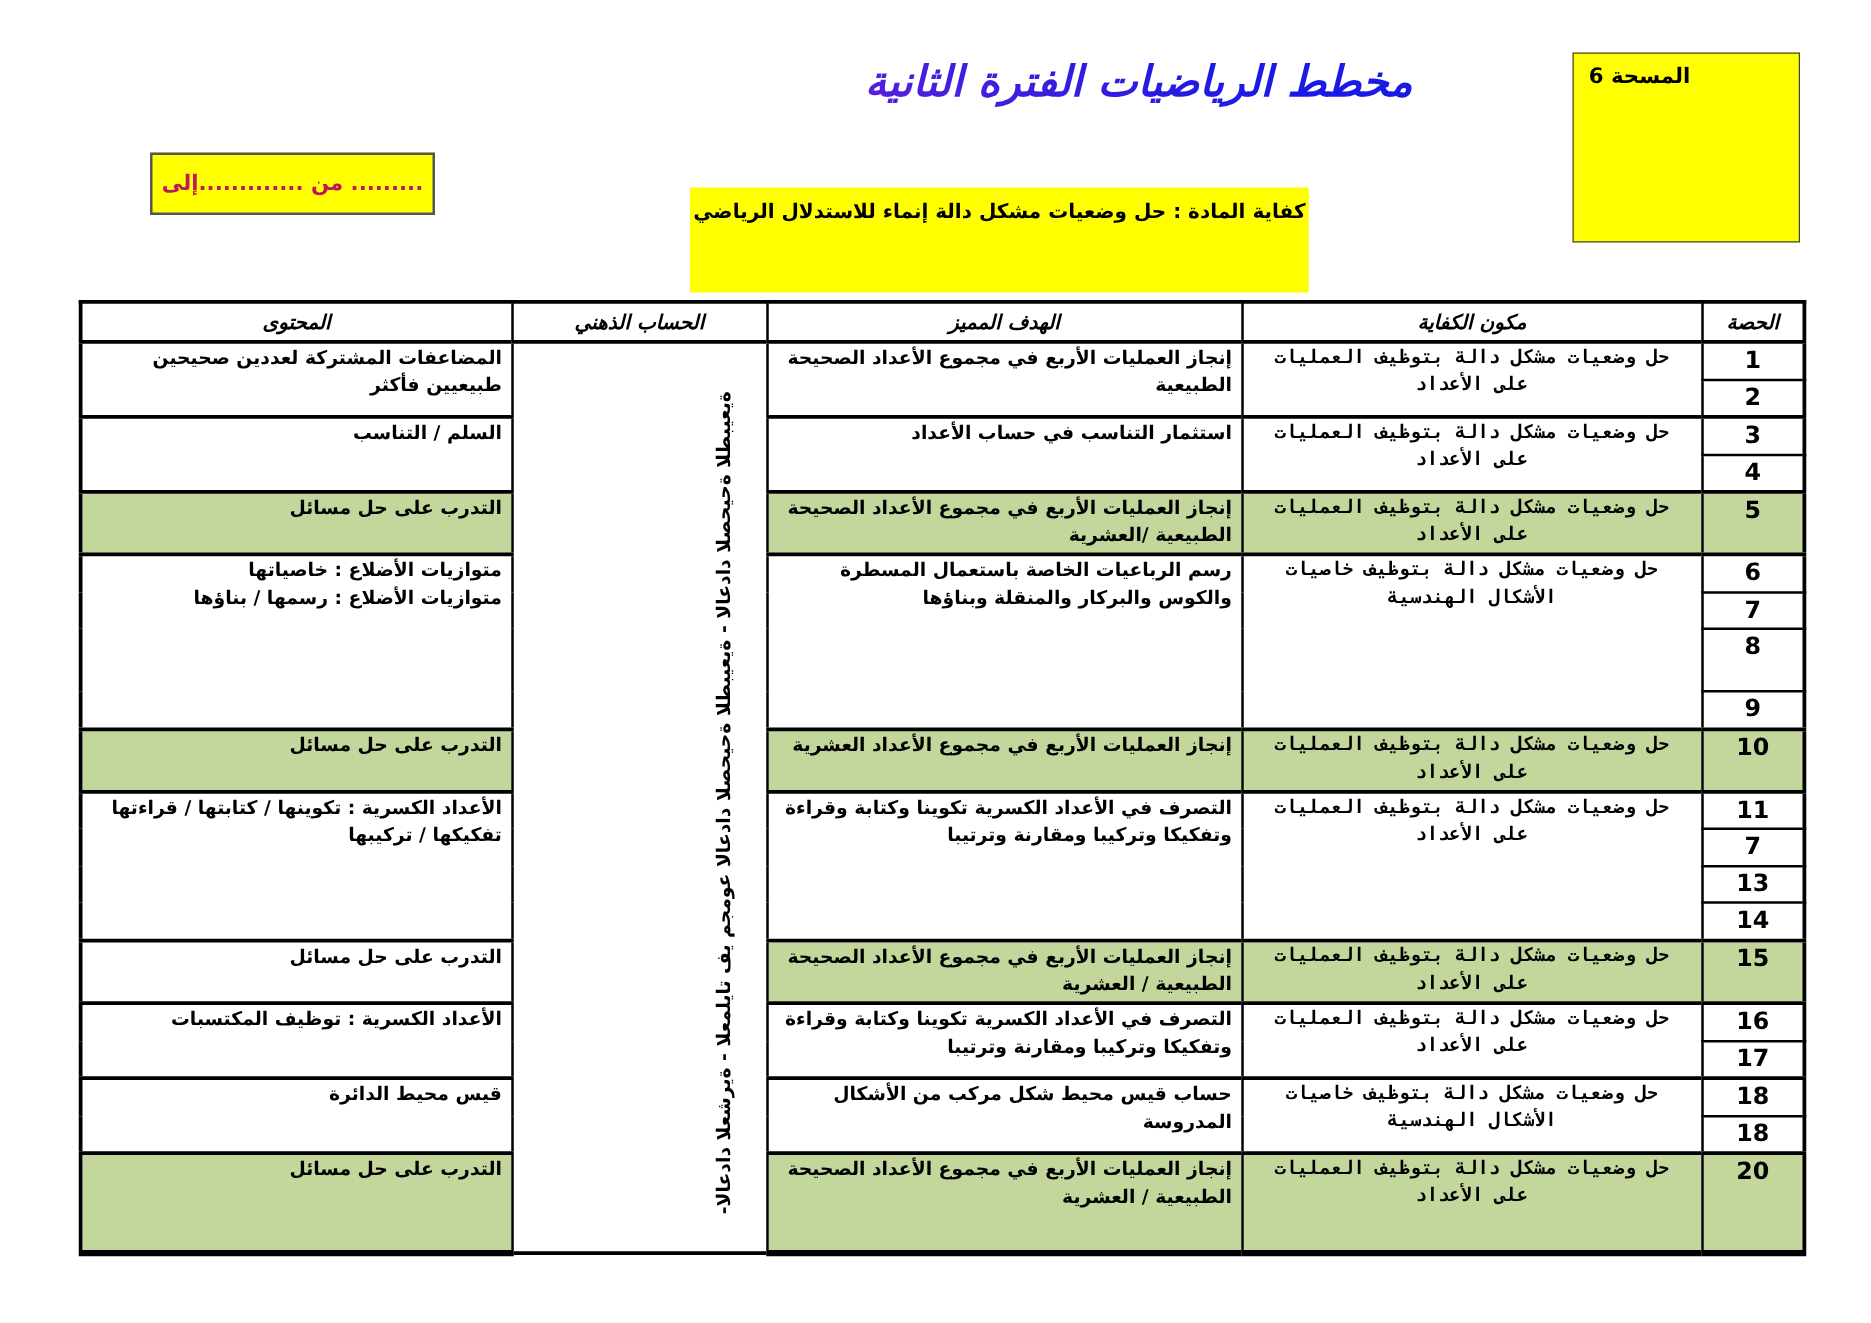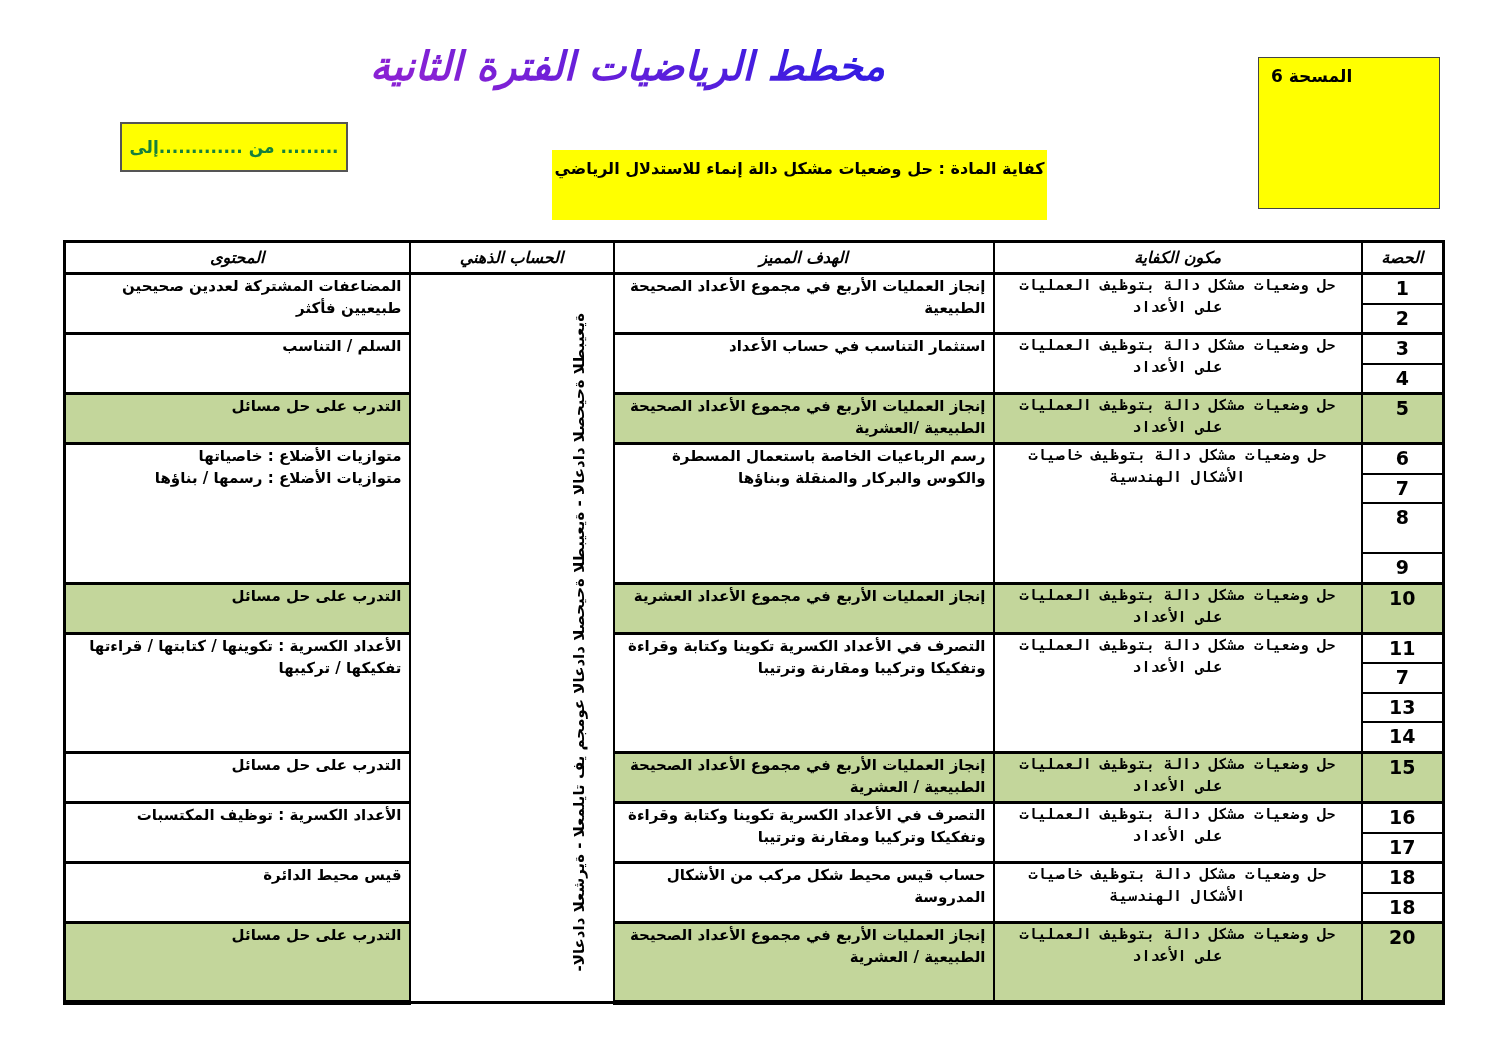--- a/index.html
+++ b/index.html
@@ -3,42 +3,42 @@
 <meta charset="utf-8">
 <style>
   html,body{margin:0;padding:0;}
   body{
     width:1497px;height:1058px;position:relative;background:#ffffff;
     font-family:"DejaVu Sans",sans-serif;overflow:hidden;
   }
   
   .title{
     position:absolute;left:370px;top:14px;width:760px;height:110px;
-    text-align:left;font-size:40px;font-weight:bold;font-style:italic;
+    text-align:right;font-size:34px;font-weight:bold;font-style:italic;
     direction:rtl;line-height:105px;
     background:linear-gradient(205deg,#1a1ae6 25%,#8a22d4 85%);
     -webkit-background-clip:text;background-clip:text;color:transparent;
     text-shadow:none;
   }
   .corner-box{
-    position:absolute;left:1258px;top:57px;width:180px;height:150px;
+    position:absolute;left:1258px;top:42px;width:180px;height:150px;
     background:#ffff00;border:1px solid #444;
   }
   .corner-box span{
     position:absolute;left:12px;top:8px;direction:rtl;
     font-size:17px;font-weight:bold;color:#000;
   }
   .date-box{
     position:absolute;left:120px;top:122px;width:224px;height:46px;
     background:#ffff00;border:2px solid #555;
     direction:rtl;text-align:center;line-height:46px;
-    font-size:17px;font-weight:bold;color:#15803d;
+    font-size:17px;font-weight:bold;color:#be185d;
   }
   .comp-box{
-    position:absolute;left:552px;top:150px;width:495px;height:70px;
+    position:absolute;left:552px;top:150px;width:495px;height:84px;
     background:#ffff00;direction:rtl;text-align:center;
     font-size:16px;font-weight:bold;color:#000;padding-top:9px;
     box-sizing:border-box;
   }
   
   table.plan{
     position:absolute;left:63px;top:240px;width:1379px;
     border-collapse:collapse;border:3px solid #000;table-layout:fixed;
     direction:rtl;
   }

